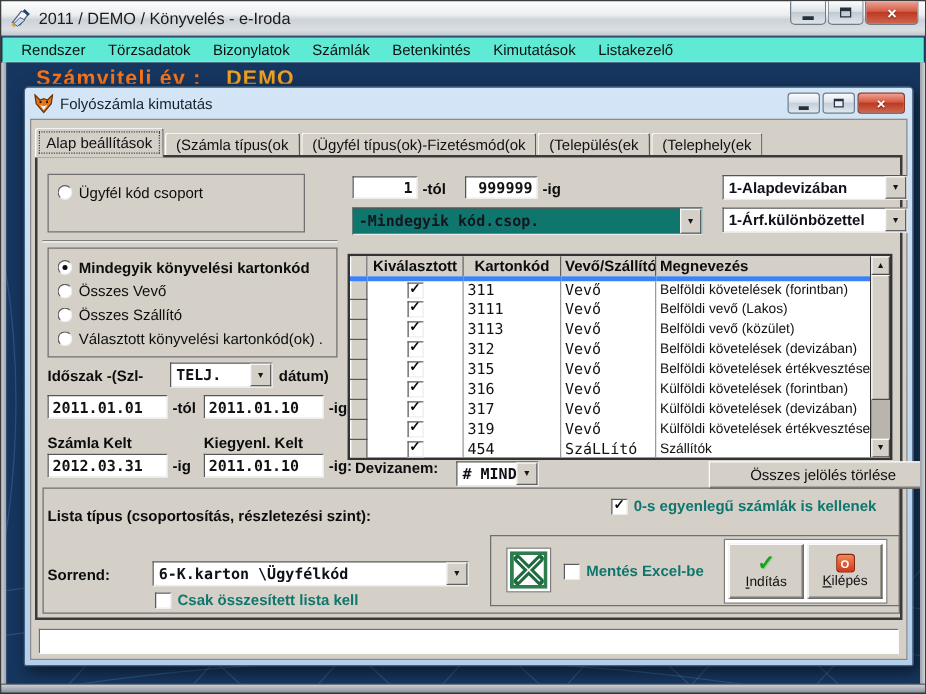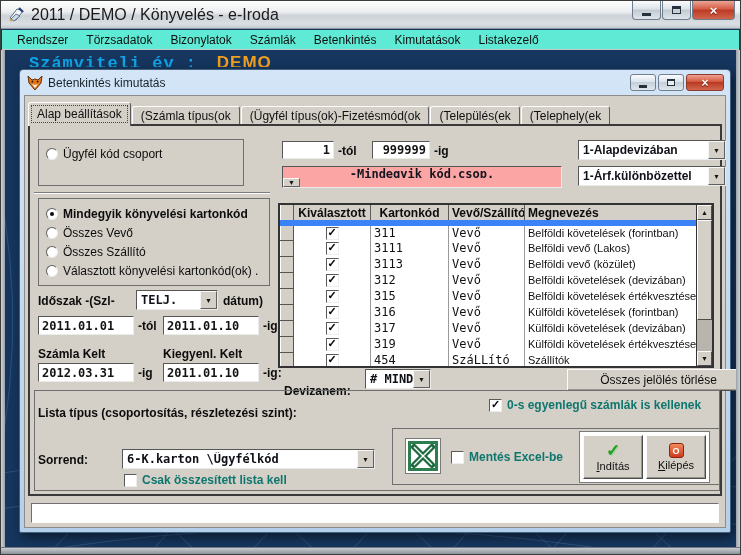--- a/index.html
+++ b/index.html
@@ -4,21 +4,21 @@
 <style>
   * { margin:0; padding:0; box-sizing:border-box; }
   html,body { width:741px; height:555px; background:#222; }
   body { font-family:"Liberation Sans", sans-serif; font-size:12px; color:#111; position:relative; overflow:hidden; }
 
   
   .window { position:absolute; inset:0; background:#16365f; border:1px solid #3c3c3c; }
   .titlebar { position:absolute; left:0; top:0; width:100%; height:28px;
     background:linear-gradient(180deg,#fdfdfd 0%,#eceef0 40%,#ccd2d7 55%,#dadfe3 85%,#c3cad1 100%);
     border-bottom:1px solid #8d969e; display:flex; align-items:center; }
-  .titlebar-text { margin-left:6px; font-size:16px; color:#1a1a1a; }
+  .titlebar-text { margin-left:6px; font-size:13px; color:#1a1a1a; }
   .app-icon { width:17px; height:17px; margin-left:7px; flex:0 0 auto; }
   .win-btns { position:absolute; right:5px; top:0; display:flex; gap:1px; }
   .wbtn { width:29px; height:19px; border:1px solid #6f7d8a; border-top:none; border-radius:0 0 4px 4px;
     background:linear-gradient(180deg,#fbfcfd,#dde3e8 45%,#c2cad1 50%,#dfe5ea); display:flex; align-items:center; justify-content:center;
     color:#23313f; font-size:11px; font-weight:bold; }
   .wbtn.close { width:43px; background:linear-gradient(180deg,#eba396,#d45c44 45%,#bc3a23 50%,#d0654d); color:#fff; }
   .glyph-min { width:9px; height:3px; background:#25313d; margin-top:8px; }
   .glyph-max { width:9px; height:8px; border:1px solid #25313d; border-top-width:3px; background:transparent; }
   .glyph-restore { width:8px; height:7px; border:1px solid #25313d; border-top-width:2px; background:#e8eef4; }
   .wbtn.close span { color:#fff; font-size:13px; font-weight:bold; line-height:1; text-shadow:0 1px 1px #7a1d10; }
@@ -31,21 +31,21 @@
   .frame-left, .frame-right { position:absolute; top:49px; bottom:7px; width:4px;
     background:linear-gradient(90deg,#cfd3d8,#9aa1a8); }
   .frame-left { left:0; } .frame-right { right:0; background:linear-gradient(90deg,#9aa1a8,#cfd3d8); }
   .frame-bottom { position:absolute; left:0; right:0; bottom:0; height:7px;
     background:linear-gradient(180deg,#c8cdd2,#8b9299); border-top:1px solid #6f767d; }
 
   .app-client { position:absolute; left:4px; right:4px; top:49px; bottom:7px; background:#16365f; overflow:hidden; }
   .wire { position:absolute; inset:0; }
   .banner { position:absolute; left:24px; top:3px; height:14px; overflow:hidden; white-space:nowrap;
     font-size:17px; font-weight:bold; letter-spacing:1px; }
-  .banner .b-left { color:#0ea5e9;font-family:Liberation Mono, monospace; } .banner .b-right { color:#f0a020; margin-left:14px; }
+  .banner .b-left { color:#f97316; } .banner .b-right { color:#f0a020; margin-left:14px; }
 
   
   .dialog { position:absolute; left:14px; top:19px; width:712px; height:464px;
     background:linear-gradient(180deg,#d3e5f6,#b4cfe9); border:1px solid #42617e; border-radius:4px 4px 2px 2px;
     box-shadow:3px 4px 12px rgba(0,0,0,.55); padding:0 4px 4px 4px; }
   .dlg-titlebar { height:25px; display:flex; align-items:center; }
   .fox-icon { width:16px; height:16px; margin:0 5px 0 3px; flex:0 0 auto; }
   .dlg-title { font-size:12px; color:#17222c; }
   .dlg-btns { position:absolute; right:6px; top:4px; display:flex; gap:2px; }
   .dbtn { width:26px; height:17px; border:1px solid #70808f; border-radius:3px;
@@ -82,39 +82,39 @@
   .ralign { text-align:right; }
 
   .combo { position:absolute; background:#fff; border:1px solid; border-color:#565656 #ebebeb #ebebeb #565656;
     display:flex; align-items:center; }
   .combo-value { flex:1; padding:0 4px; white-space:nowrap; overflow:hidden; font-size:12px; color:#101018; }
   .combo-value.mono { font-family:"DejaVu Sans Mono", monospace; font-weight:bold; }
   .combo-value.sansb { font-weight:bold; }
   .combo-btn { width:17px; align-self:stretch; background:#d4d0c8; border:1px solid;
     border-color:#f7f7f7 #5f5f5f #5f5f5f #f7f7f7; display:flex; align-items:center; justify-content:center;
     font-size:7px; color:#151515; flex:0 0 auto; }
-  .combo.pink { background:#fca5a5;flex-direction:column; }
+  .combo.pink { background:#0f766e; }
   .combo.pink .combo-value { color:#15151f; }
 
   .check-row { position:absolute; display:flex; align-items:center; }
   .cb { width:13px; height:13px; background:#fff; border:1px solid; border-color:#5a5a5a #ededed #ededed #5a5a5a;
     display:flex; align-items:center; justify-content:center; flex:0 0 auto; }
   .cb .tick { display:none; font-size:11px; font-weight:bold; color:#090909; line-height:1; margin-top:-1px; }
   .cb.checked .tick { display:block; }
   .cb-label { margin-left:5px; font-size:12px; font-weight:bold; color:#0f766e; white-space:nowrap; }
 
   .push-btn { position:absolute; background:#d4d0c8; border:1px solid; border-color:#fbfbfb #4c4c4c #4c4c4c #fbfbfb;
     box-shadow:inset -1px -1px 0 #9a968e; font-size:12px; color:#101010; display:flex; align-items:center; justify-content:center; }
 
   
   .grid-wrap { position:absolute; left:248px; top:77px; width:436px; height:165px; background:#fff;
     border:2px solid #333; overflow:hidden; }
   table.grid { border-collapse:collapse; table-layout:fixed; width:418px; }
   .grid th { height:18px; background:#d4d0c8; font-size:12px; font-weight:bold; color:#0c0c0c;
-    border-right:1px solid #5c5c5c; border-bottom:6px solid #3b82f6; padding:0 3px; white-space:nowrap; overflow:hidden; }
+    border-right:1px solid #5c5c5c; border-bottom:4px solid #3b82f6; padding:0 3px; white-space:nowrap; overflow:hidden; }
   .grid td { height:16px; font-size:12px; padding:0 3px; border-right:1px solid #9a9a9a; white-space:nowrap; overflow:hidden; }
   .grid td.sel { background:#d4d0c8; border:1px solid; border-color:#fff #555 #555 #fff; }
   .grid col.c-sel { width:13px; } .grid col.c-chk { width:77px; } .grid col.c-code { width:78px; }
   .grid col.c-type { width:76px; } .grid col.c-name { width:174px; }
   .grid td.mono { font-family:"DejaVu Sans Mono", monospace; font-size:12px; }
   .grid td.name { font-size:11px; }
   .grid td.chk { text-align:center; } .grid td.chk .cb { margin:0 auto; }
   .vscroll { position:absolute; top:0; right:0; bottom:0; width:16px; background:#b9b4ad; border-left:1px solid #333; }
   .sb-btn { position:absolute; left:0; width:15px; height:15px; background:#d4d0c8; border:1px solid;
     border-color:#fbfbfb #4c4c4c #4c4c4c #fbfbfb; display:flex; align-items:center; justify-content:center;
@@ -204,21 +204,21 @@
     </div>
 
     <div class="dialog">
       <div class="dlg-titlebar">
         <svg class="fox-icon" viewBox="0 0 16 16">
           <polygon points="1,1 5,5 8,4 11,5 15,1 14,8 8,15 2,8" fill="#e2761b" stroke="#69310a" stroke-width="1"></polygon>
           <polygon points="5,9 8,13 11,9 8,10" fill="#fdf4e6"></polygon>
           <circle cx="5.4" cy="6.6" r="0.9" fill="#1a0d05"></circle>
           <circle cx="10.6" cy="6.6" r="0.9" fill="#1a0d05"></circle>
         </svg>
-        <span class="dlg-title">Betenkintés kimutatás</span>
+        <span class="dlg-title">Folyószámla kimutatás</span>
         <div class="dlg-btns">
           <div class="dbtn">
               <span class="glyph-min"></span>
             </div>
           <div class="dbtn">
               <span class="glyph-restore"></span>
             </div>
           <div class="dbtn close">
               <span>×</span>
             </div>
@@ -431,21 +431,21 @@
                   </tr>
                 </tbody>
             </table>
             <div class="vscroll">
               <div class="sb-btn sb-up">▲</div>
               <div class="sb-thumb"></div>
               <div class="sb-btn sb-down">▼</div>
             </div>
           </div>
 
-          <span class="lbl" style="left:254px; top:258px;">Devizanem:</span>
+          <span class="lbl" style="left:254px; top:241px;">Devizanem:</span>
           <div class="combo" style="left:335px; top:243px; width:66px; height:20px;">
             <span class="combo-value mono"># MIND</span>
             <span class="combo-btn">▼</span>
           </div>
           <div class="push-btn" style="left:537px; top:243px; width:183px; height:22px;">
             <span>Összes jelölés törlése</span>
           </div>
 
           <div class="groupbox" style="left:4px; top:264px; width:686px; height:101px;"></div>
 

